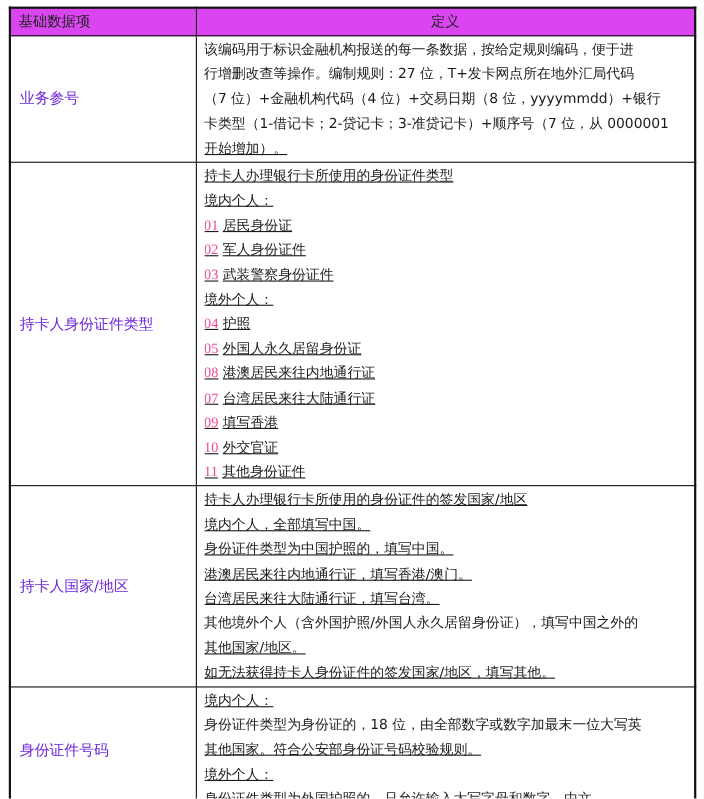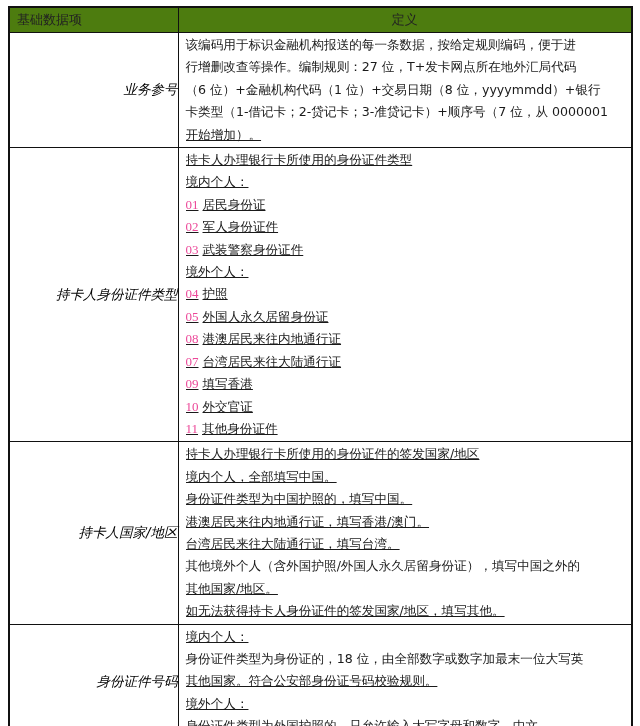--- a/index.html
+++ b/index.html
@@ -25,38 +25,37 @@
       border: 2px solid #111;
     }
     .doc-table col.c1 { width: 169px; }
     .doc-table col.c2 { width: 454px; }
     .doc-table th, .doc-table td {
       border: 1.5px solid #111;
       padding: 0;
       vertical-align: middle;
     }
     .doc-table thead th {
-      background: #4d7c0f;
+      background: #d946ef;
       height: 24px;
       font-weight: normal;
       font-size: 13px;
       color: #222;
     }
     .doc-table thead th.h-left {
       text-align: left;
       padding-left: 7px;
     }
     .doc-table thead th.h-right {
     }
     .label-cell {
       font-size: 13.5px;
       padding-left: 8px !important;
-      text-align: right;
-      color: #000000;
-      font-style: italic;
+      text-align: left;
+      color: #6d28d9;
     }
     .def-cell {
       padding: 1px 6px 1px 7px !important;
       font-size: 12.6px;
       line-height: 22.4px;
       color: #1a1a1a;
       text-align: justify;
     }
     .def-line {
       display: block;
@@ -94,21 +93,21 @@
       <th class="h-right">定义</th>
     </tr>
   </thead>
   <tbody>
 
     <tr class="r1">
       <td class="label-cell">业务参号</td>
       <td class="def-cell">
         <span class="def-para">该编码用于标识金融机构报送的每一条数据，按给定规则编码，便于进</span>
         <span class="def-para">行增删改查等操作。编制规则：27 位，T+发卡网点所在地外汇局代码</span>
-        <span class="def-para">（6 位）+金融机构代码（1 位）+交易日期（8 位，yyyymmdd）+银行</span>
+        <span class="def-para">（7 位）+金融机构代码（4 位）+交易日期（8 位，yyyymmdd）+银行</span>
         <span class="def-para">卡类型（1-借记卡；2-贷记卡；3-准贷记卡）+顺序号（7 位，从 0000001</span>
         <span class="def-line">开始增加）。</span>
       </td>
     </tr>
 
     <tr class="r2">
       <td class="label-cell">持卡人身份证件类型</td>
       <td class="def-cell">
         <span class="def-line">持卡人办理银行卡所使用的身份证件类型</span>
         <span class="def-line">境内个人：</span>

